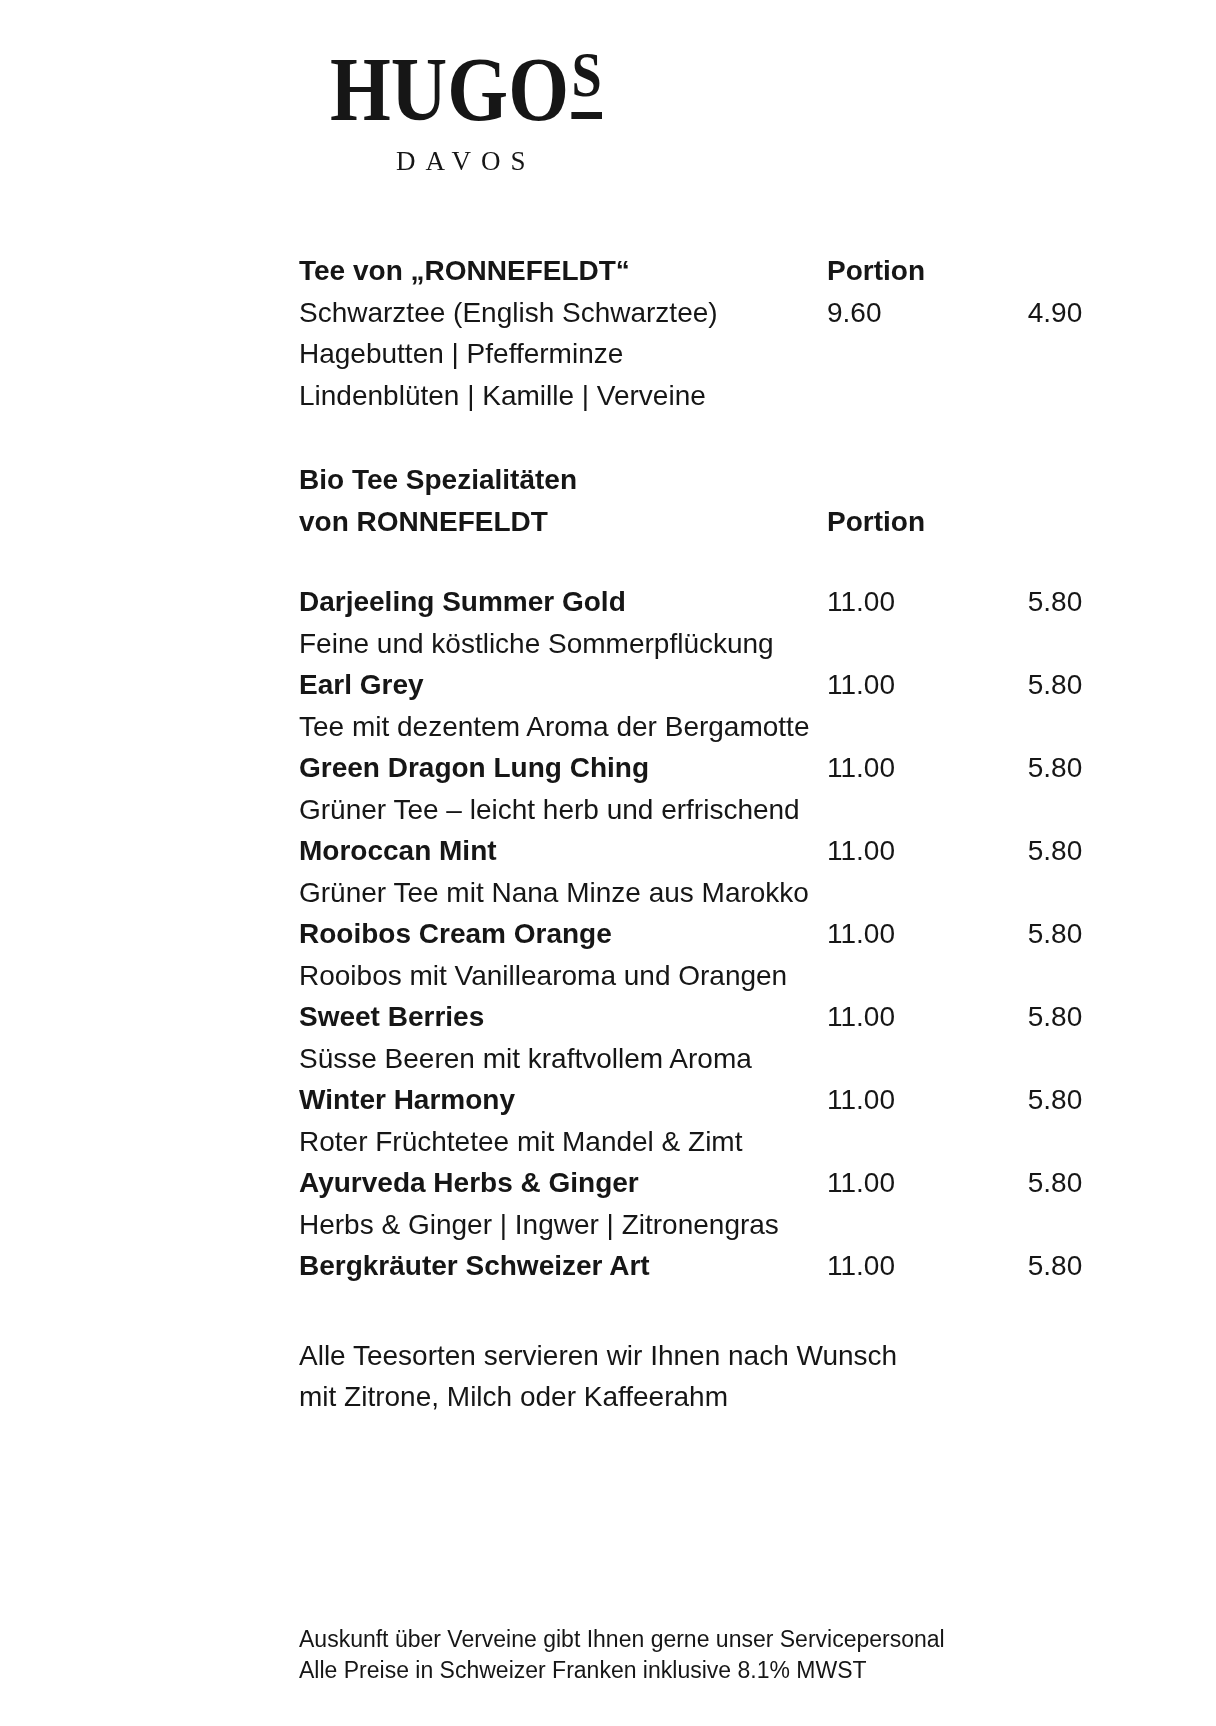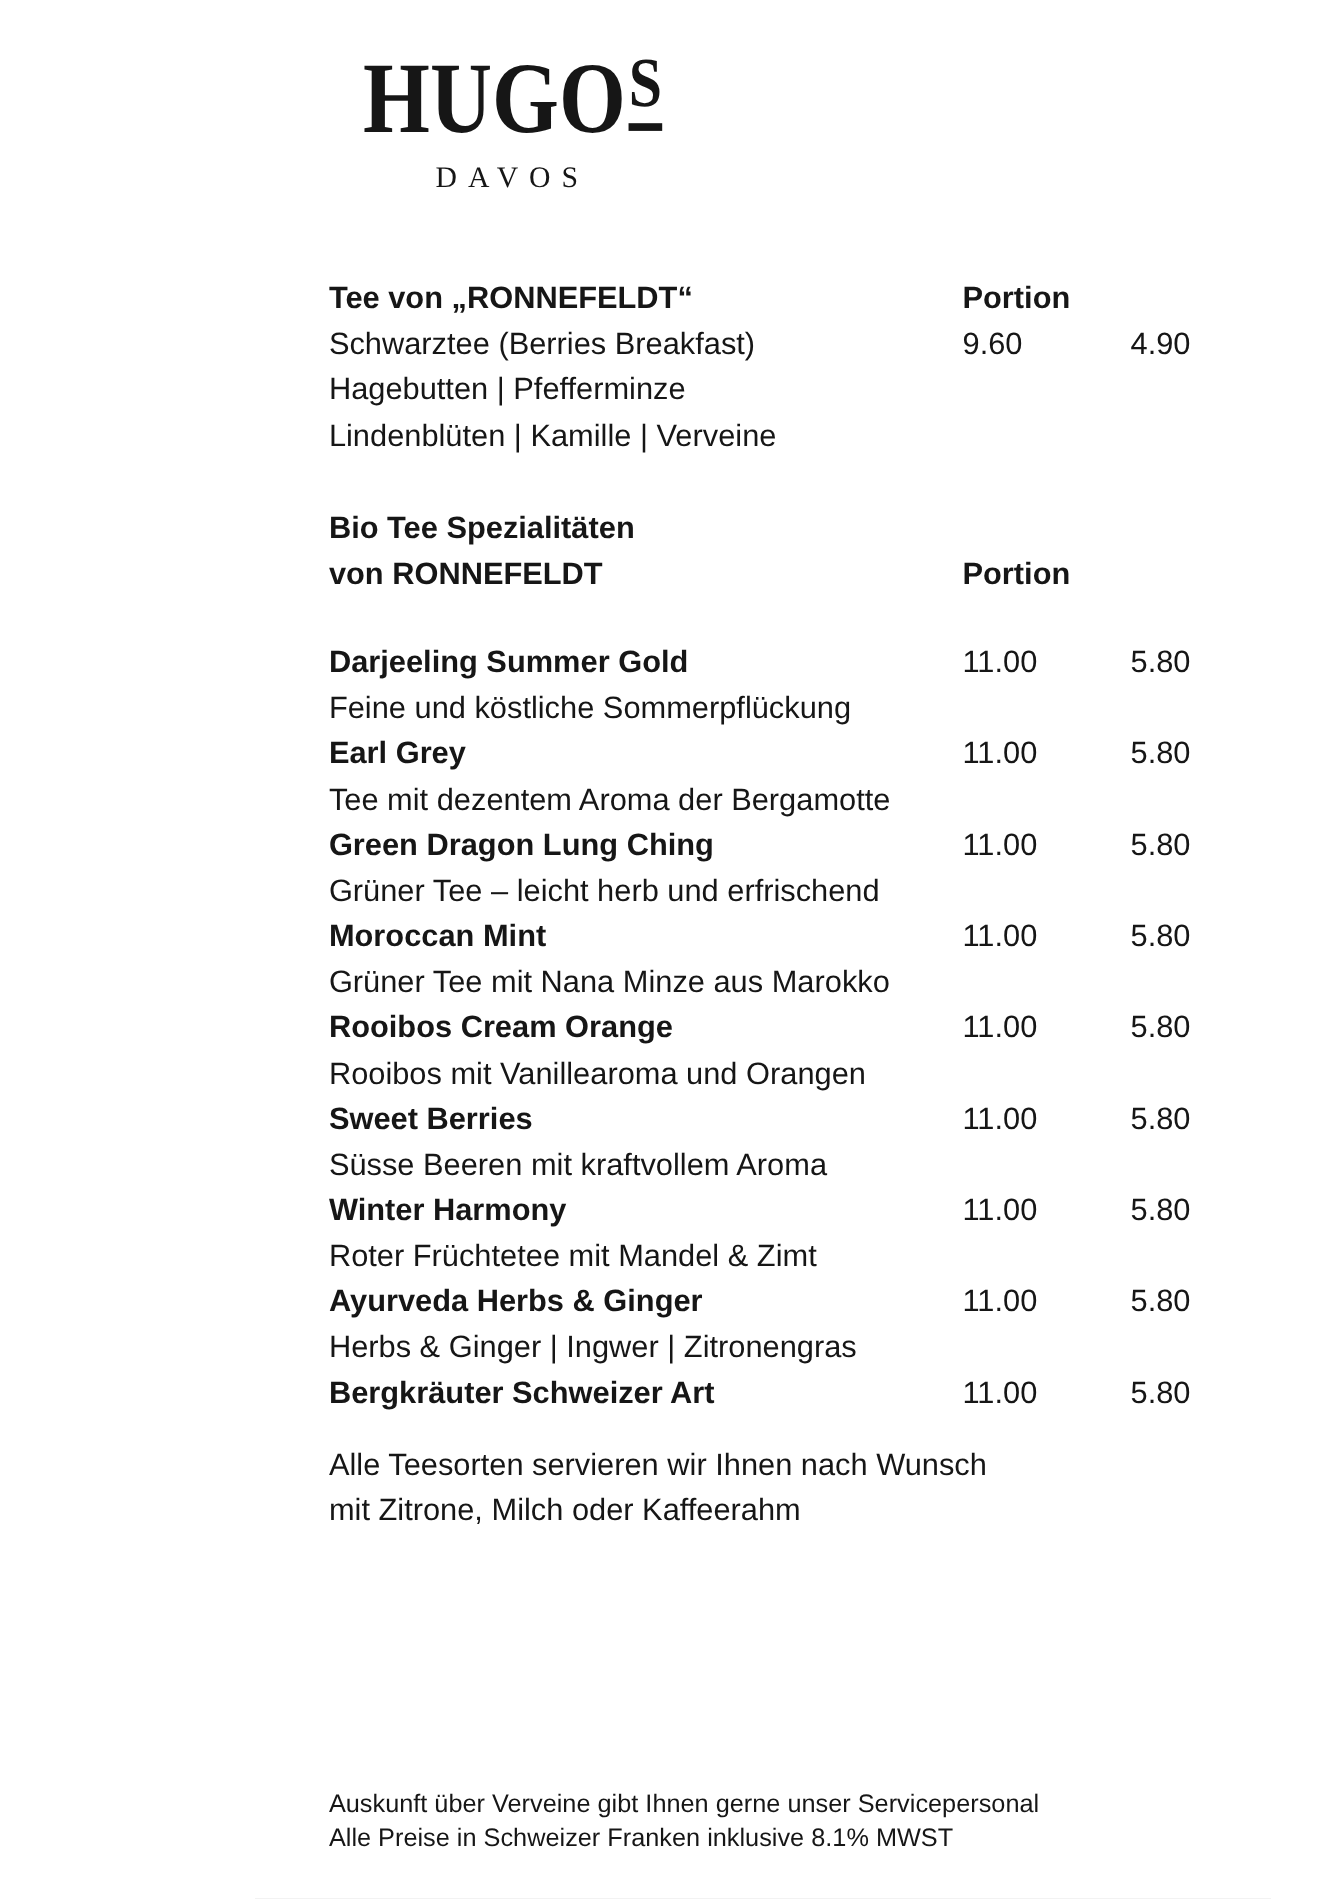--- a/index.html
+++ b/index.html
@@ -33,29 +33,29 @@
     font-size:27px; line-height:27px;
     letter-spacing:10px; font-weight:400;
     white-space:nowrap;
   }
 
   
   .menu {
     position:absolute; left:299px; top:250px; width:826px;
     font-size:28px; line-height:41.5px;
   }
-  .row { display:flex; }
+  .row { display:flex;gap:48px; }
   .name { flex:1; white-space:nowrap; }
   .b { font-weight:700; }
   .p1 { width:110px; text-align:left; }
   .p2 { width:140px; text-align:center; }
 
   .sec2-head { margin-top:43px; }
   .sec2-list { margin-top:39px; }
-  .note { margin-top:24px; }
+  .note { margin-top:48px; }
 
   
   .footer {
     position:absolute; left:299px; top:1624px; width:826px;
     font-size:23px; line-height:31px;
   }
 </style>
 </head>
 <body>
 
@@ -71,21 +71,21 @@
 
   <div class="menu">
 
     <div class="sec1">
       <div class="row">
         <span class="name b">Tee von „RONNEFELDT“</span>
         <span class="p1 b">Portion</span>
         <span class="p2"></span>
       </div>
       <div class="row">
-        <span class="name">Schwarztee (Berries Breakfast)</span>
+        <span class="name">Schwarztee (English Schwarztee)</span>
         <span class="p1">9.60</span>
         <span class="p2">4.90</span>
       </div>
       <div class="row">
         <span class="name">Hagebutten | Pfefferminze</span>
       </div>
       <div class="row">
         <span class="name">Lindenblüten | Kamille | Verveine</span>
       </div>
     </div>

